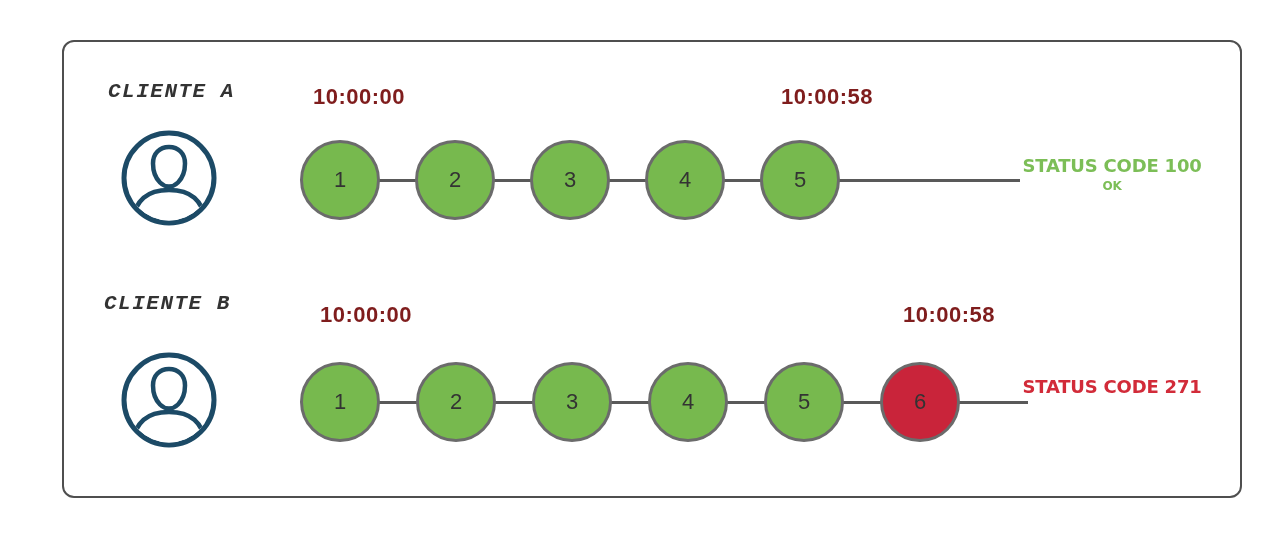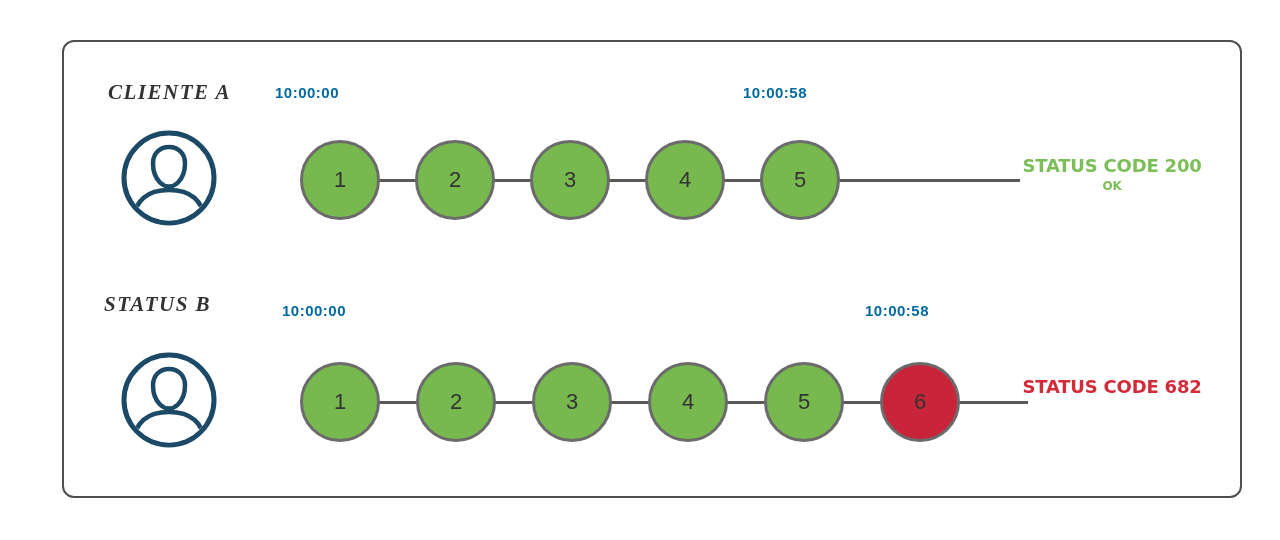--- a/index.html
+++ b/index.html
@@ -5,27 +5,27 @@
   html,body { margin:0; padding:0; background:#ffffff; }
   .stage {
     position:relative; width:1280px; height:540px; background:#ffffff;
     font-family:"Liberation Sans", sans-serif; overflow:hidden;
   }
   .frame {
     position:absolute; left:62px; top:40px; width:1176px; height:454px;
     border:2px solid #4f4f4f; border-radius:12px; background:#ffffff;
   }
   .client-label {
-    position:absolute; font-family:Liberation Serif, serif;
+    position:absolute; font-family:Liberation Mono, monospace;
     font-weight:bold; font-style:italic; font-size:21px;
     letter-spacing:1.5px; color:#333333; white-space:nowrap;
   }
   .timestamp {
-    position:absolute; width:130px; text-align:left;
-    font-weight:bold; font-size:15px; color:#0369a1; letter-spacing:0.5px;
+    position:absolute; width:130px; text-align:right;
+    font-weight:bold; font-size:22px; color:#7f1d1d; letter-spacing:0.5px;
   }
   .timeline { position:absolute; height:3px; background:#595959; }
   .req {
     position:absolute; width:74px; height:74px; border-radius:50%;
     border:3px solid #6b6b6b; background:#77B94E;
     display:flex; align-items:center; justify-content:center;
     font-size:22px; color:#333333; font-family:"Liberation Sans", sans-serif;
   }
   .req.blocked { background:#C9243A; }
   .status {
@@ -94,25 +94,25 @@
 
   <div class="timeline ra-line"></div>
 
   <div class="req ra-c1">1</div>
   <div class="req ra-c2">2</div>
   <div class="req ra-c3">3</div>
   <div class="req ra-c4">4</div>
   <div class="req ra-c5">5</div>
 
   <div class="status ok ra-status">
-    <div class="l1">STATUS CODE 200</div>
+    <div class="l1">STATUS CODE 100</div>
     <div class="l2">OK</div>
   </div>
 
-  <div class="client-label rb-label">STATUS B</div>
+  <div class="client-label rb-label">CLIENTE B</div>
 
   <div class="timestamp rb-tstart">10:00:00</div>
   <div class="timestamp rb-tend">10:00:58</div>
 
   <div class="avatar rb-avatar">
     <svg viewBox="0 0 100 100" width="100" height="100" aria-hidden="true">
       <defs>
           <clipPath id="avclip-b">
             <circle cx="50" cy="50" r="42.5"></circle>
           </clipPath>
@@ -128,15 +128,15 @@
   <div class="timeline rb-line"></div>
 
   <div class="req rb-c1">1</div>
   <div class="req rb-c2">2</div>
   <div class="req rb-c3">3</div>
   <div class="req rb-c4">4</div>
   <div class="req rb-c5">5</div>
   <div class="req blocked rb-c6">6</div>
 
   <div class="status error rb-status">
-    <div class="l1">STATUS CODE 682</div>
+    <div class="l1">STATUS CODE 271</div>
   </div>
 </div>
 
 </body></html>

